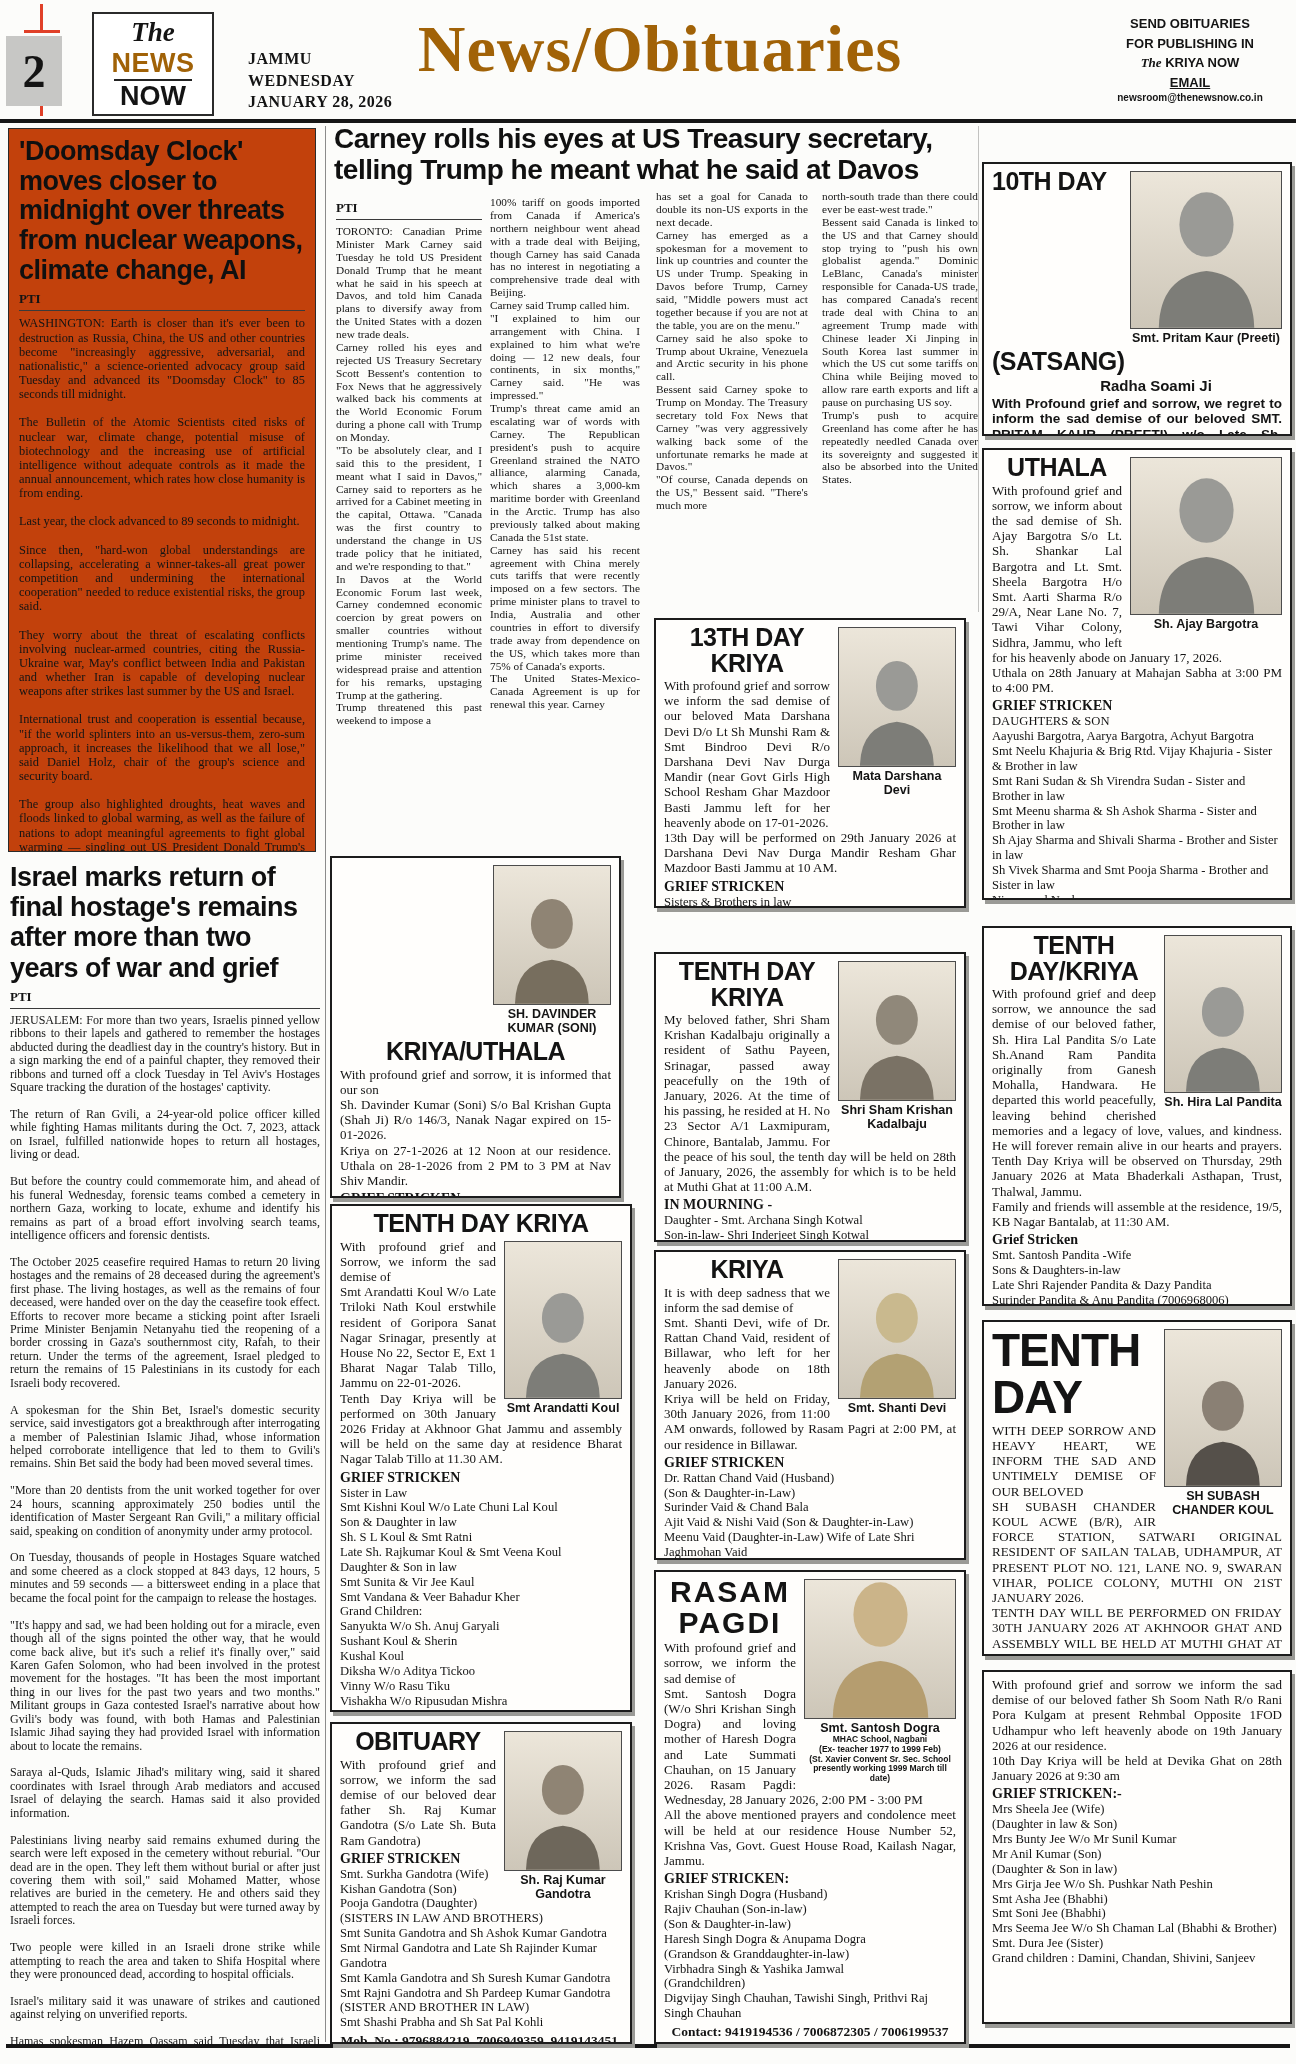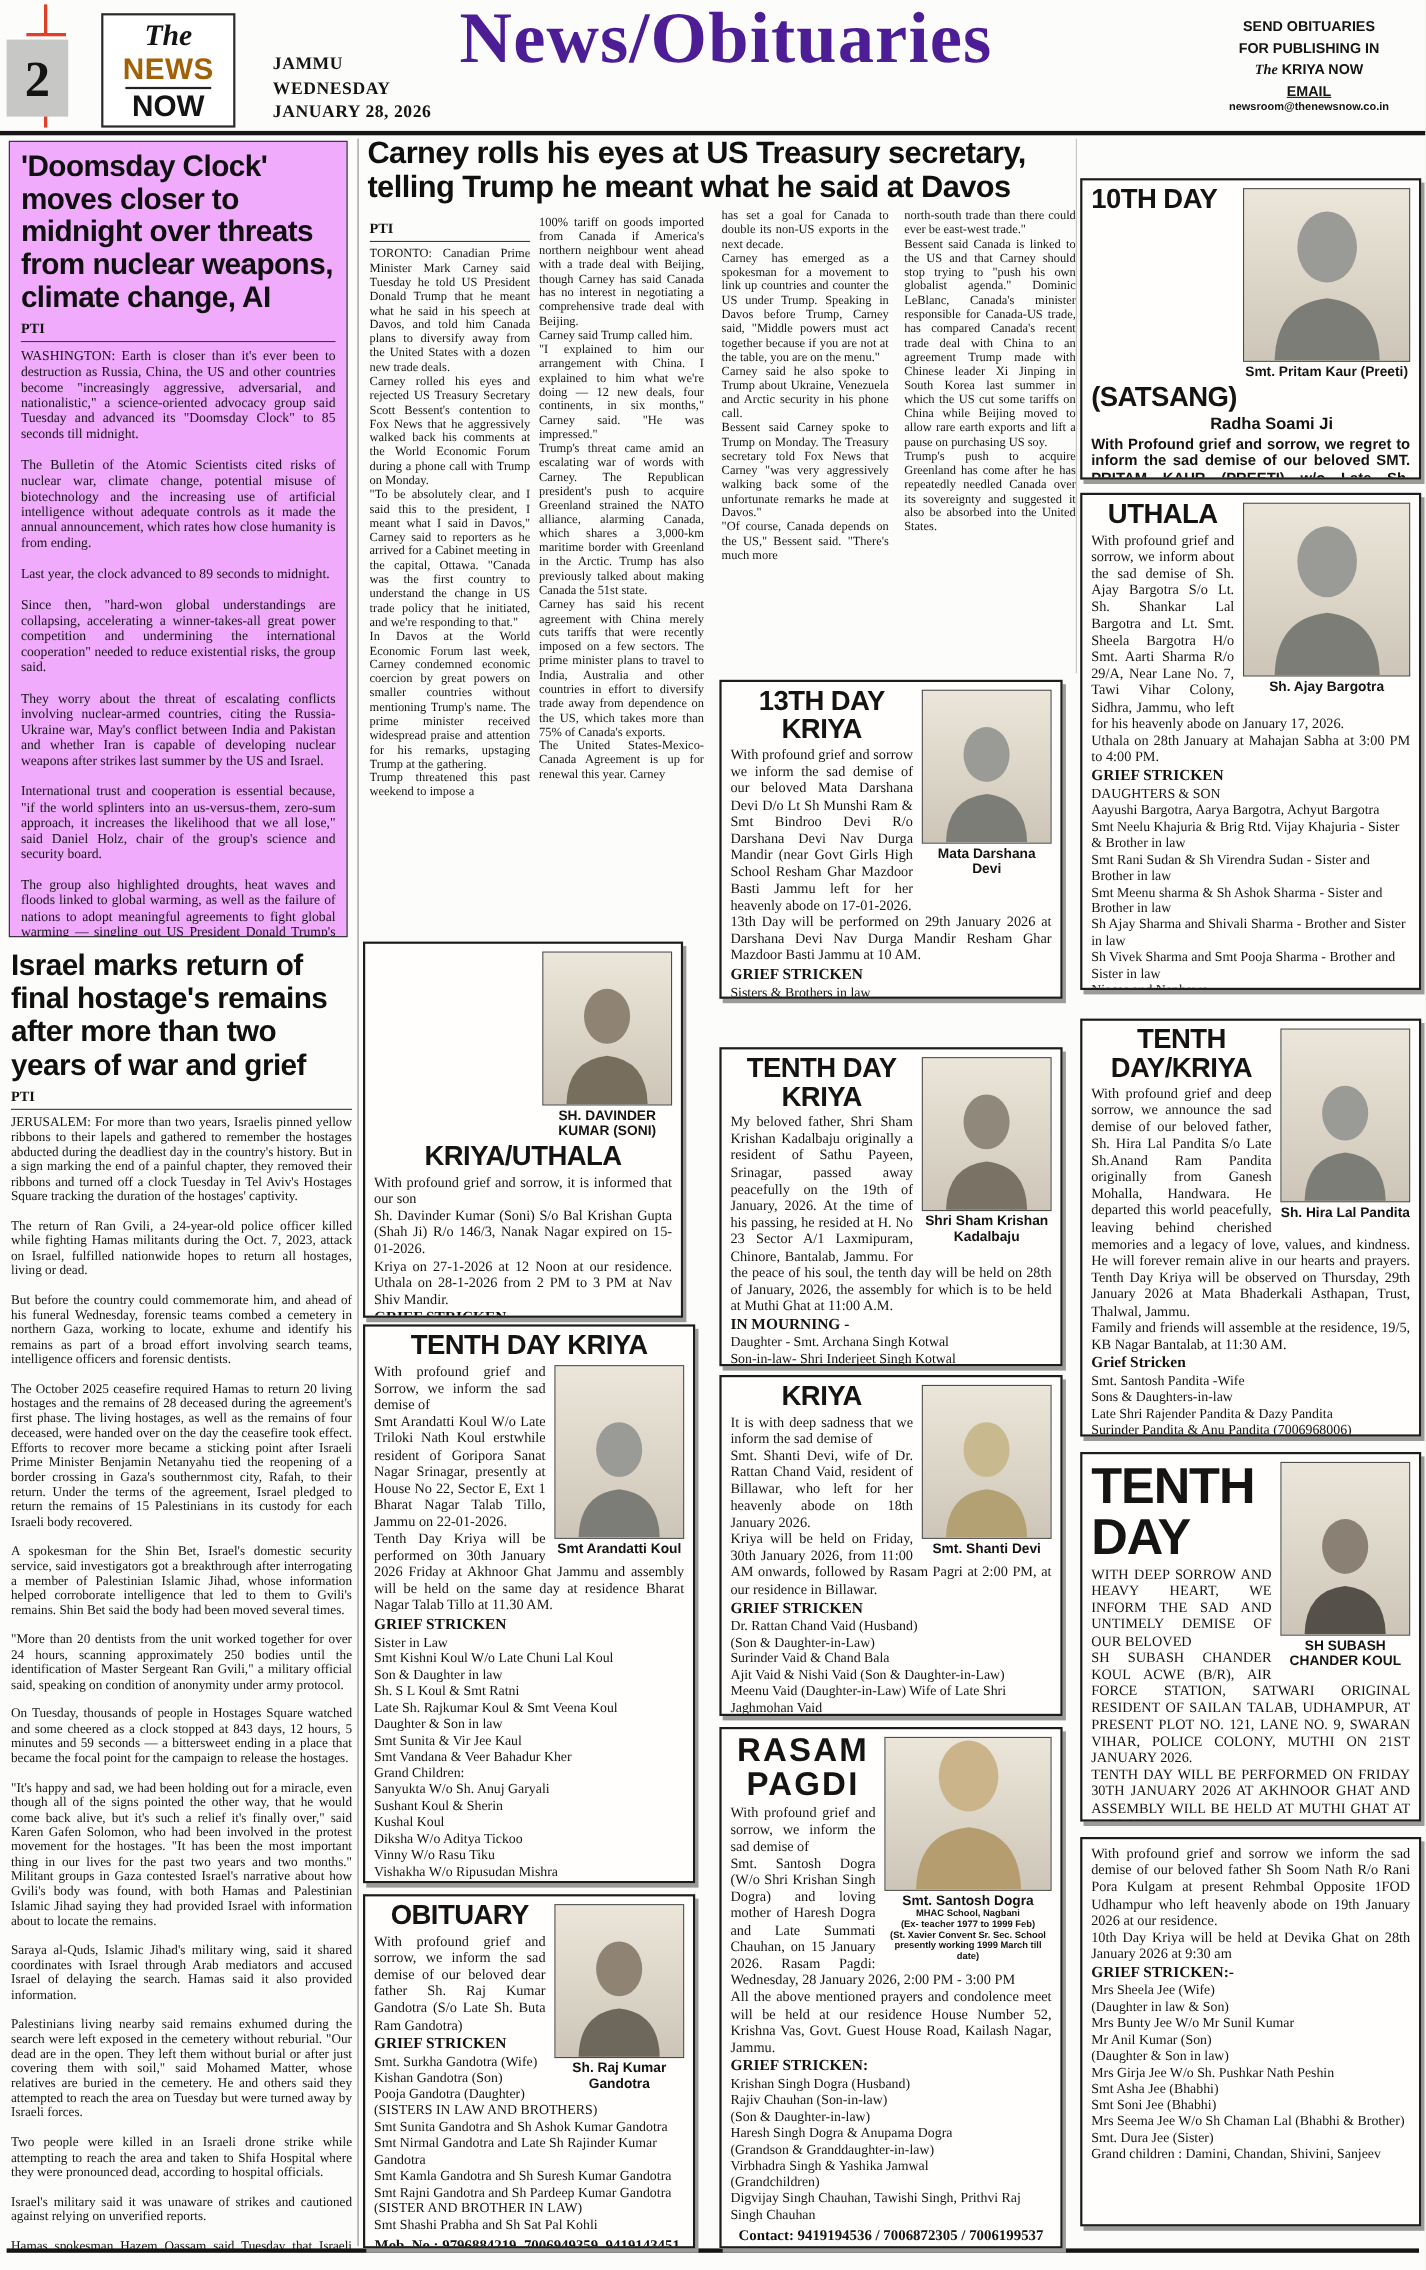--- a/index.html
+++ b/index.html
@@ -9,37 +9,37 @@
   #hdr{position:absolute;left:0;top:0;width:1296px;height:119px;border-bottom:4px solid #161616;}
   .cropmark{position:absolute;background:#e04028;}
   #pgnbox{position:absolute;left:6px;top:36px;width:56px;height:70px;background:#c7c7c5;
           display:flex;align-items:center;justify-content:center;font:700 46px "Liberation Serif",serif;}
   #logo{position:absolute;left:92px;top:12px;width:118px;height:100px;border:2px solid #2a2a2a;
         display:flex;flex-direction:column;align-items:center;justify-content:center;background:#fff;}
   #logo .l1{font:italic 700 27px "Liberation Serif",serif;}
   #logo .l2{font:900 27px "Liberation Sans",sans-serif;color:#a16207;letter-spacing:.5px;}
   #logo .l3{font:900 27px "Liberation Sans",sans-serif;border-top:2px solid #222;padding:0 6px;}
   #edition{position:absolute;left:248px;top:48px;font:700 16px/1.35 "Liberation Serif",serif;letter-spacing:.5px;}
-  #secttl{position:absolute;left:340px;top:2px;width:640px;text-align:center;
-          font:700 66px/1 "Liberation Serif",serif;color:#4c1d95;letter-spacing:1px;}
+  #secttl{position:absolute;left:340px;top:16px;width:640px;text-align:center;
+          font:700 66px/1 "Liberation Serif",serif;color:#a16207;letter-spacing:1px;}
   #sendobit{position:absolute;right:6px;top:14px;width:200px;text-align:center;
             font:700 13px/1.5 "Liberation Sans",sans-serif;}
   #sendobit .brand i{font:italic 700 13px "Liberation Serif",serif;}
   #sendobit .email{text-decoration:underline;}
   #sendobit .addr{font:700 10px "Liberation Sans",sans-serif;}
   
   .vline{position:absolute;width:1px;background:#8b8b8b;}
   #botrule{position:absolute;left:6px;top:2044px;width:1284px;height:4px;background:#161616;}
   
   .headline{font-family:"Liberation Sans",sans-serif;font-weight:700;letter-spacing:-.5px;color:#101010;}
   .byline{font:700 13px "Liberation Serif",serif;border-bottom:1.5px solid #3a3a3a;
           padding-bottom:3px;margin:6px 0 5px 0;}
   .flow{white-space:pre-line;text-align:justify;}
   #doomsbox{position:absolute;left:8px;top:128px;width:308px;height:724px;border:1.5px solid #2b2b2b;
-            padding:8px 10px;box-sizing:border-box;overflow:hidden;background:#f0abfc;}
+            padding:8px 10px;box-sizing:border-box;overflow:hidden;background:#c2410c;}
   #doomsbox .headline{font-size:27px;line-height:1.1;}
   #doomsbox .flow{font-size:12.4px;line-height:1.14;}
   #israel{position:absolute;left:8px;top:860px;width:310px;height:1182px;overflow:hidden;padding:2px 2px;}
   #israel .headline{font-size:27px;line-height:1.12;}
   #israel .flow{font-size:12px;line-height:1.12;}
   #carneyhead{position:absolute;left:334px;top:124px;width:648px;height:66px;overflow:hidden;}
   #carneyhead .headline{font-size:28px;line-height:1.1;}
   .ncol{position:absolute;overflow:hidden;font-size:11.3px;line-height:1.14;}
   
   .obit{position:absolute;border:2px solid #1c1c1c;box-shadow:3px 4px 0 #9a9a96;background:#fffefc;

